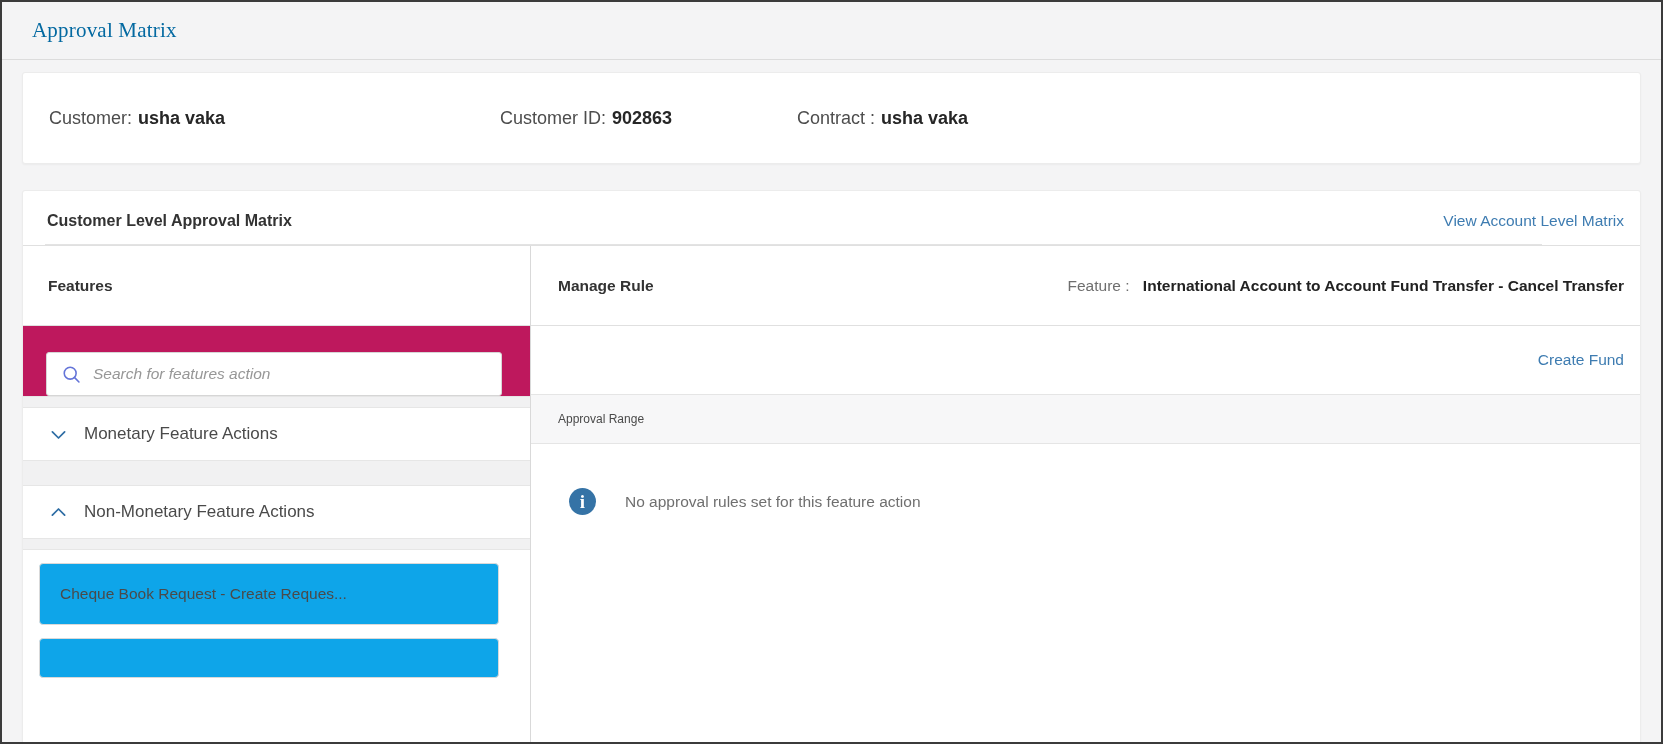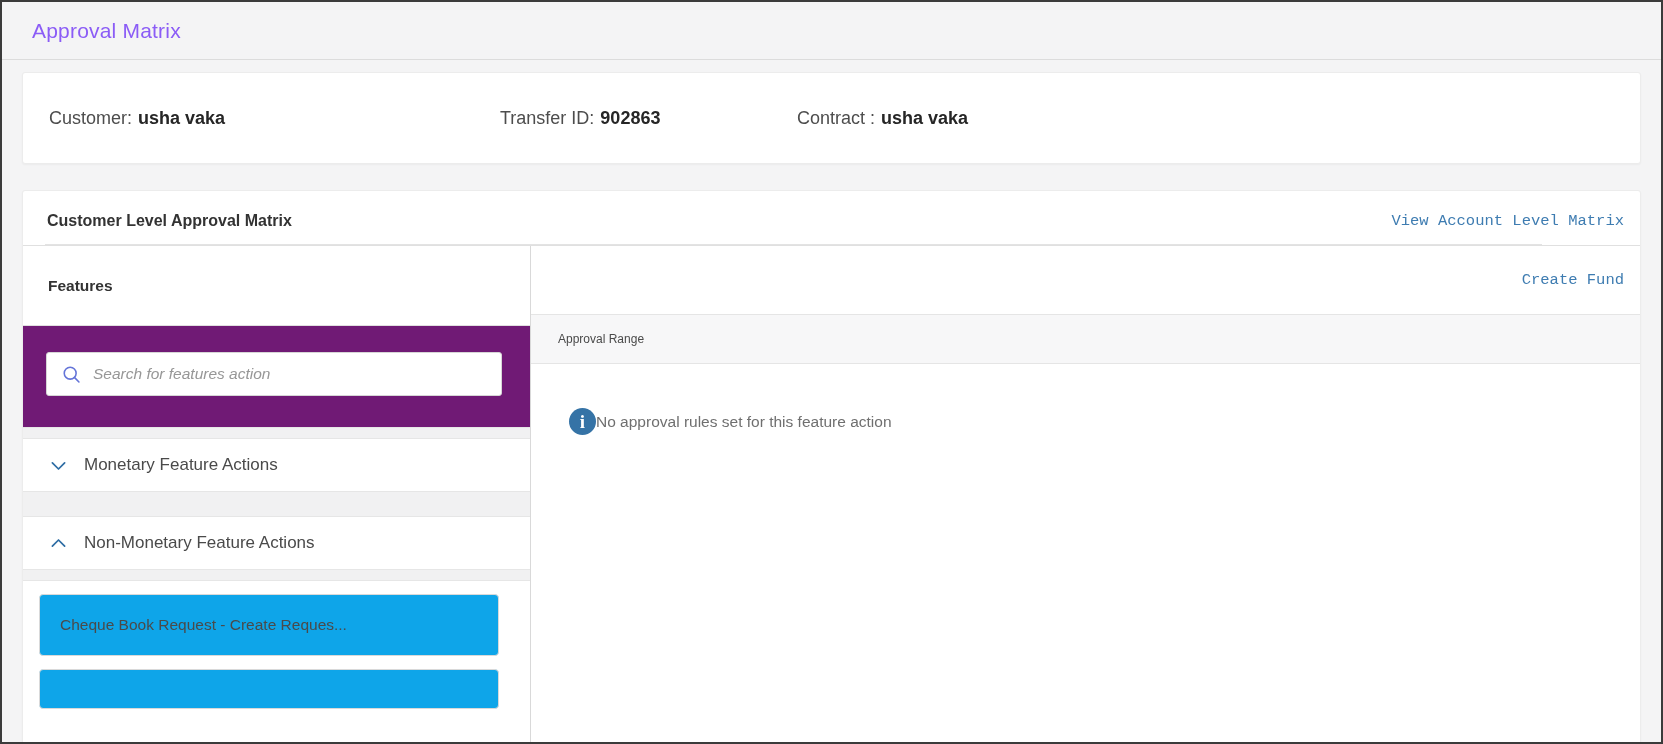--- a/index.html
+++ b/index.html
@@ -11,21 +11,21 @@
     font-family: "Liberation Sans", "DejaVu Sans", sans-serif;
     color: #3c3c3c;
     overflow: hidden;
     position: relative;
   }
   
   .page-header {
     height: 58px; display: flex; align-items: center;
     padding-left: 30px; border-bottom: 1px solid #dcdcdc;
   }
-  .page-header h1 { font-size: 21px; font-weight: 400; color: #8b5cf6; letter-spacing: .2px; }
+  .page-header h1 { font-size: 21px; font-weight: 400; color: #0369a1; letter-spacing: .2px; font-family: Liberation Serif, serif; }
 
   
   .customer-card {
     margin: 12px 20px 0 20px; height: 92px;
     background: #fff; border: 1px solid #ececec; border-radius: 3px;
     box-shadow: 0 1px 2px rgba(0,0,0,.04);
     display: flex; align-items: center; padding: 0 26px;
     font-size: 18px;
   }
   .kv { color: #4d4d4d; white-space: nowrap; }
@@ -37,21 +37,21 @@
   .matrix-card {
     margin: 26px 20px 0 20px; height: 582px;
     background: #fff; border: 1px solid #ececec; border-radius: 3px;
     box-shadow: 0 1px 2px rgba(0,0,0,.04);
     display: flex; flex-direction: column;
   }
   .matrix-header-row {
     padding: 21px 16px 0 24px; display: flex; align-items: center;
   }
   .matrix-title { font-size: 16px; font-weight: 700; color: #333; }
-  .link { color: #3e7cb1; font-size: 15.5px; text-decoration: none; cursor: pointer; font-family: Liberation Mono, monospace; }
+  .link { color: #3e7cb1; font-size: 15.5px; text-decoration: none; cursor: pointer; }
   .matrix-header-row .link { margin-left: auto; }
   .matrix-divider { border: none; border-top: 1px solid #e3e3e3; margin: 14px 98px 0 22px; }
 
   .approval-type-row {
     height: 84px; display: flex; align-items: center; padding: 0 36px 0 34px;
     font-size: 15.5px;
   }
   .approval-type-row .right { margin-left: auto; display: flex; align-items: center; color: #4d4d4d; }
   .toggle {
     width: 53px; height: 30px; border: 2px solid #1d4e7d; border-radius: 16px;
@@ -65,21 +65,21 @@
   
   .panels { border-top: 1px solid #e0e0e0; display: flex; flex: 1; min-height: 0; }
 
   .features-panel { width: 508px; flex: 0 0 508px; border-right: 1px solid #d9d9d9; }
   .panel-title-row {
     height: 80px; display: flex; align-items: center; padding-left: 25px;
     border-bottom: 1px solid #e0e0e0;
   }
   .panel-title { font-size: 15.5px; font-weight: 700; color: #333; }
 
-  .search-wrap { padding: 26px 28px 31px 23px; background: #701a75; }
+  .search-wrap { padding: 26px 28px 0 23px; background: #be185d; }
   .search-box {
     height: 44px; border: 1px solid #d6d6d6; border-radius: 3px; background: #fff;
     display: flex; align-items: center; padding: 0 12px 0 14px;
   }
   .search-box input {
     border: none; outline: none; flex: 1; margin-left: 11px;
     font-family: inherit; font-size: 15.5px; font-style: italic; color: #555;
   }
   .search-box input::placeholder { color: #979797; opacity: 1; font-style: italic; }
 
@@ -120,37 +120,37 @@
     font-size: 12px; color: #4a4a4a;
   }
 
   .empty-row { display: flex; align-items: center; padding: 44px 0 0 38px; }
   .info-icon {
     width: 27px; height: 27px; border-radius: 50%; background: #3573a6;
     color: #fff; display: flex; align-items: center; justify-content: center;
     font-family: "Liberation Serif", "DejaVu Serif", serif;
     font-weight: 700; font-size: 19px; flex: 0 0 auto;
   }
-  .empty-text { font-size: 15.5px; color: #6f6f6f; }
+  .empty-text { margin-left: 29px; font-size: 15.5px; color: #6f6f6f; }
 </style>
 </head>
 <body>
 
 <div class="screen">
 
   <div class="page-header">
     <h1>Approval Matrix</h1>
   </div>
 
   <div class="customer-card">
     <span class="kv c1">
       <span>Customer:</span><b>usha vaka</b>
     </span>
     <span class="kv c2">
-      <span>Transfer ID:</span><b>902863</b>
+      <span>Customer ID:</span><b>902863</b>
     </span>
     <span class="kv">
       <span>Contract :</span><b>usha vaka</b>
     </span>
   </div>
 
   <div class="matrix-card">
 
     <div class="matrix-header-row">
       <span class="matrix-title">Customer Level Approval Matrix</span>
@@ -196,20 +196,27 @@
 
         <div class="gap"></div>
 
         <div class="feature-item">
           <span>Cheque Book Request - Create Reques...</span>
         </div>
         <div class="feature-item partial"></div>
       </div>
 
       <div class="manage-panel">
+        <div class="manage-header">
+          <span class="manage-title">Manage Rule</span>
+          <span class="feature-pair">
+            <span class="feature-label">Feature :</span>
+            <span class="feature-value">International Account to Account Fund Transfer - Cancel Transfer</span>
+          </span>
+        </div>
 
         <div class="create-rule-row">
           <a class="link">Create Fund</a>
         </div>
 
         <div class="range-band">
           <span>Approval Range</span>
         </div>
 
         <div class="empty-row">

